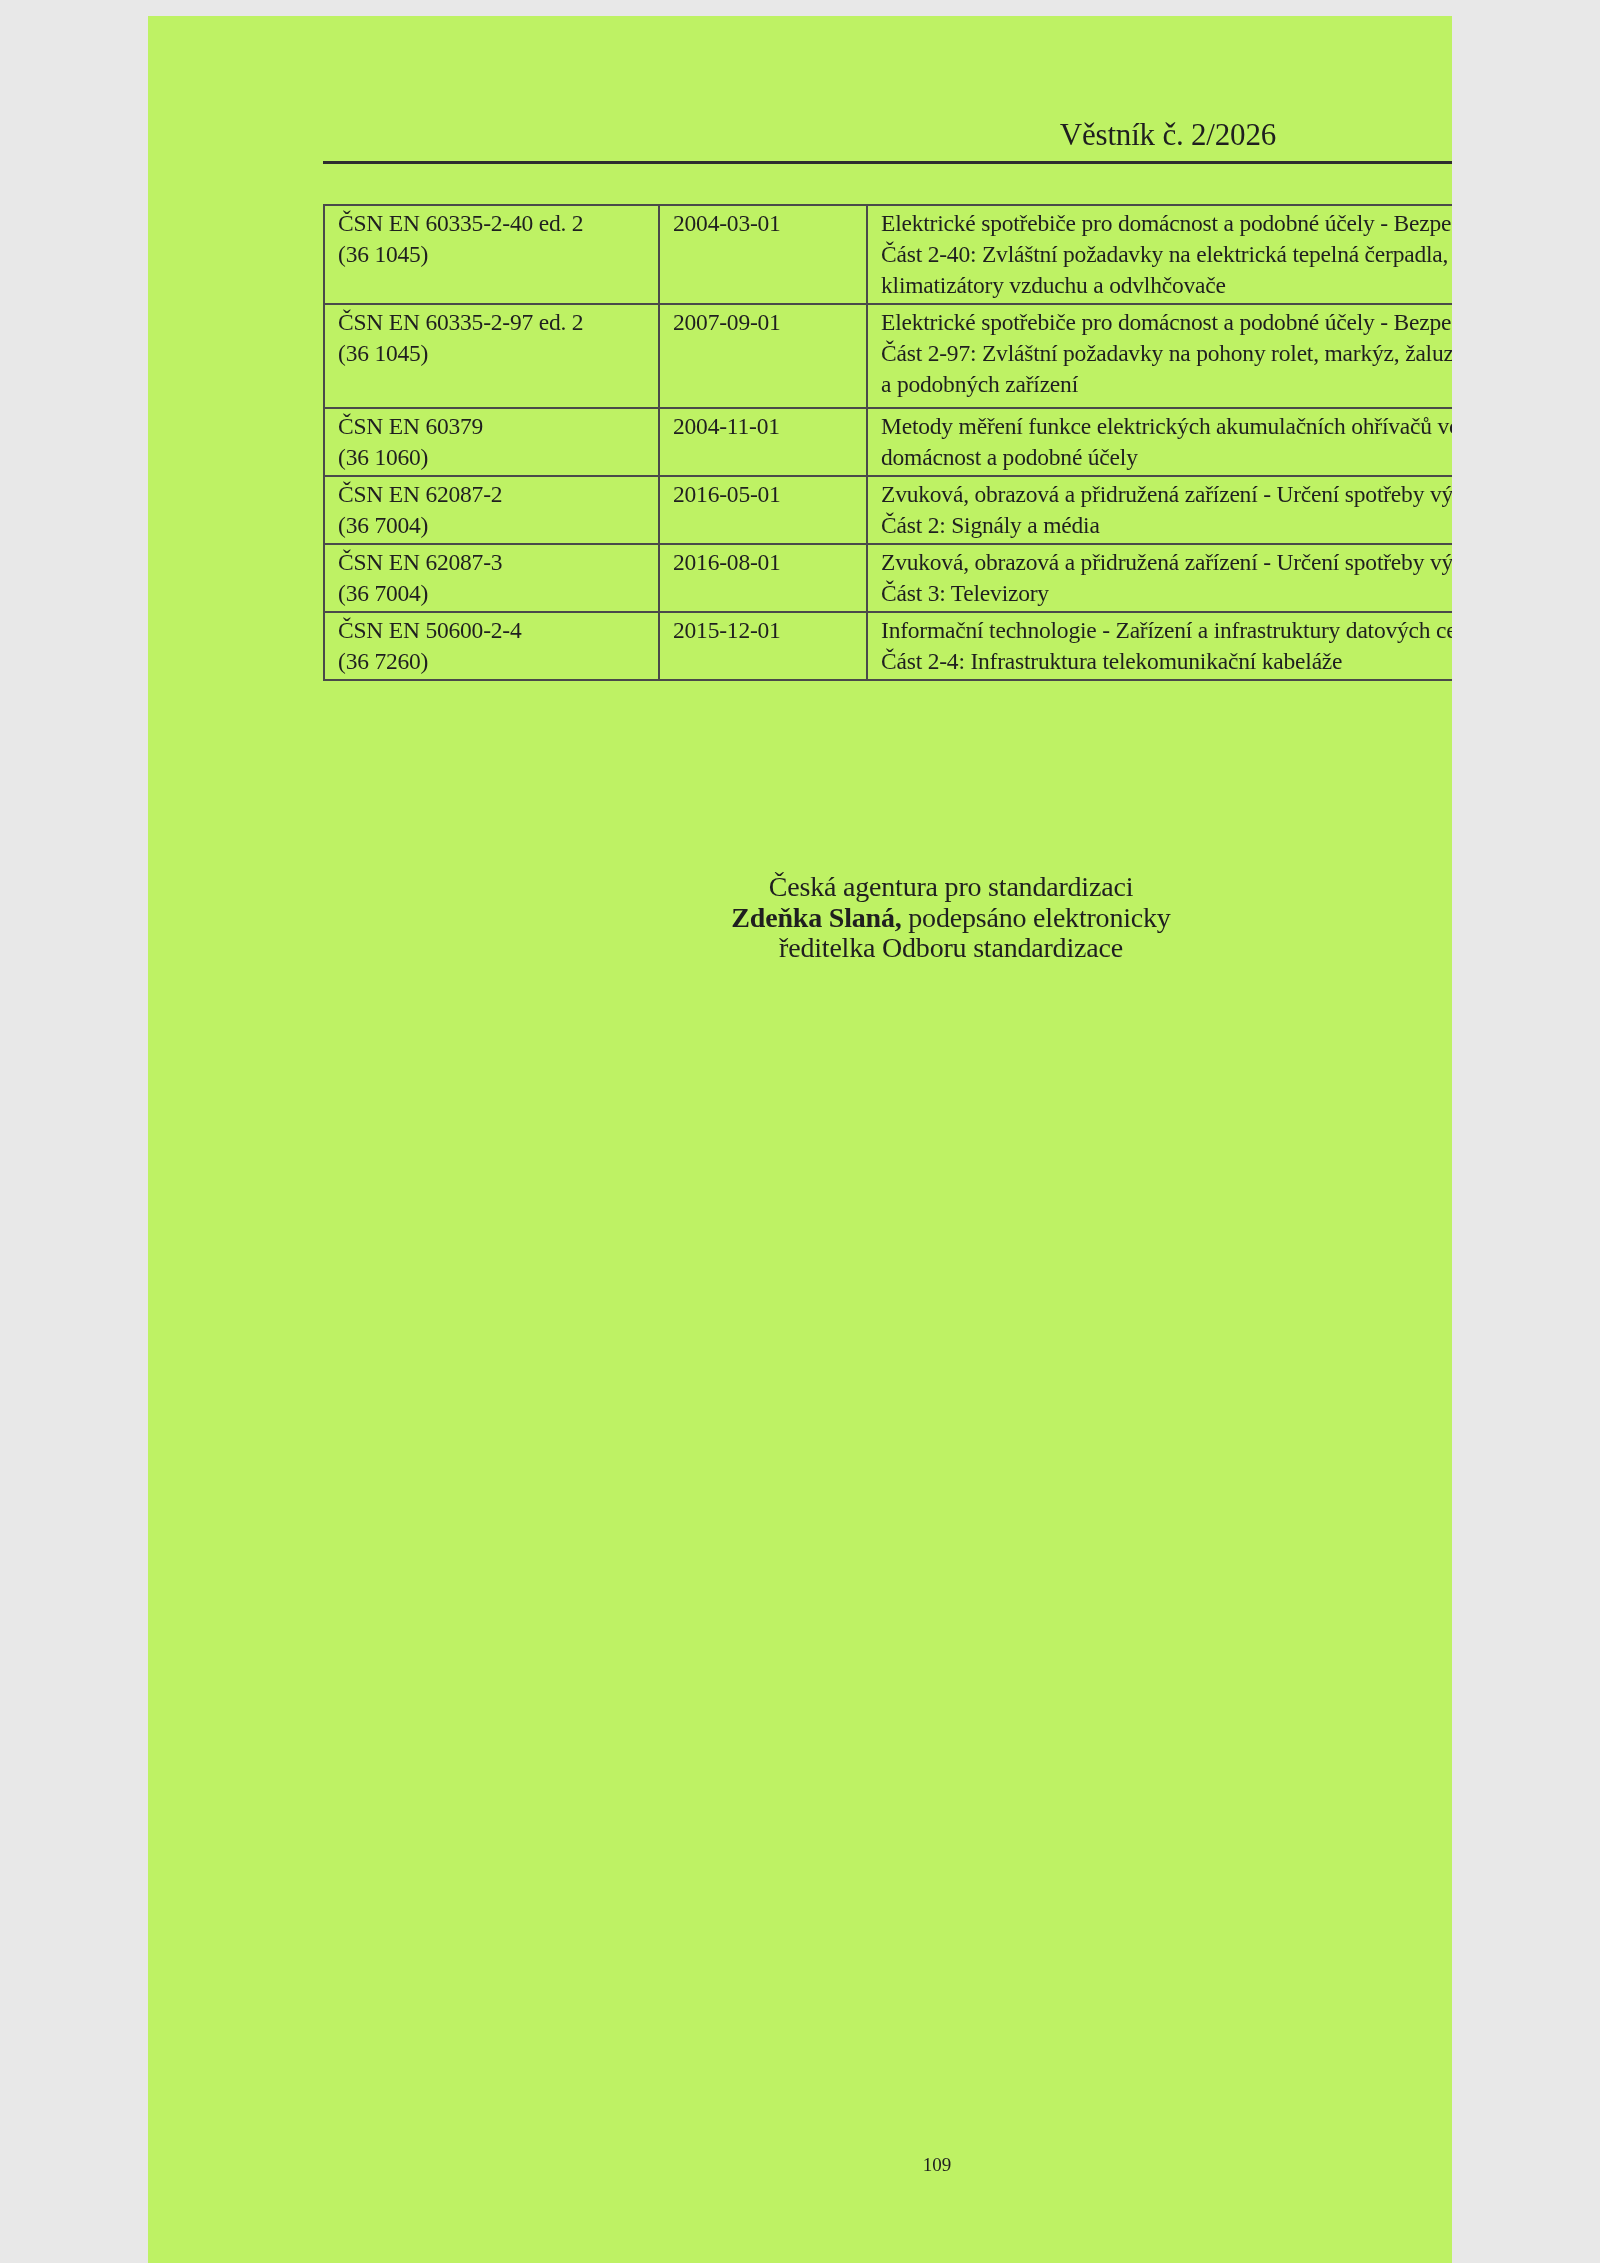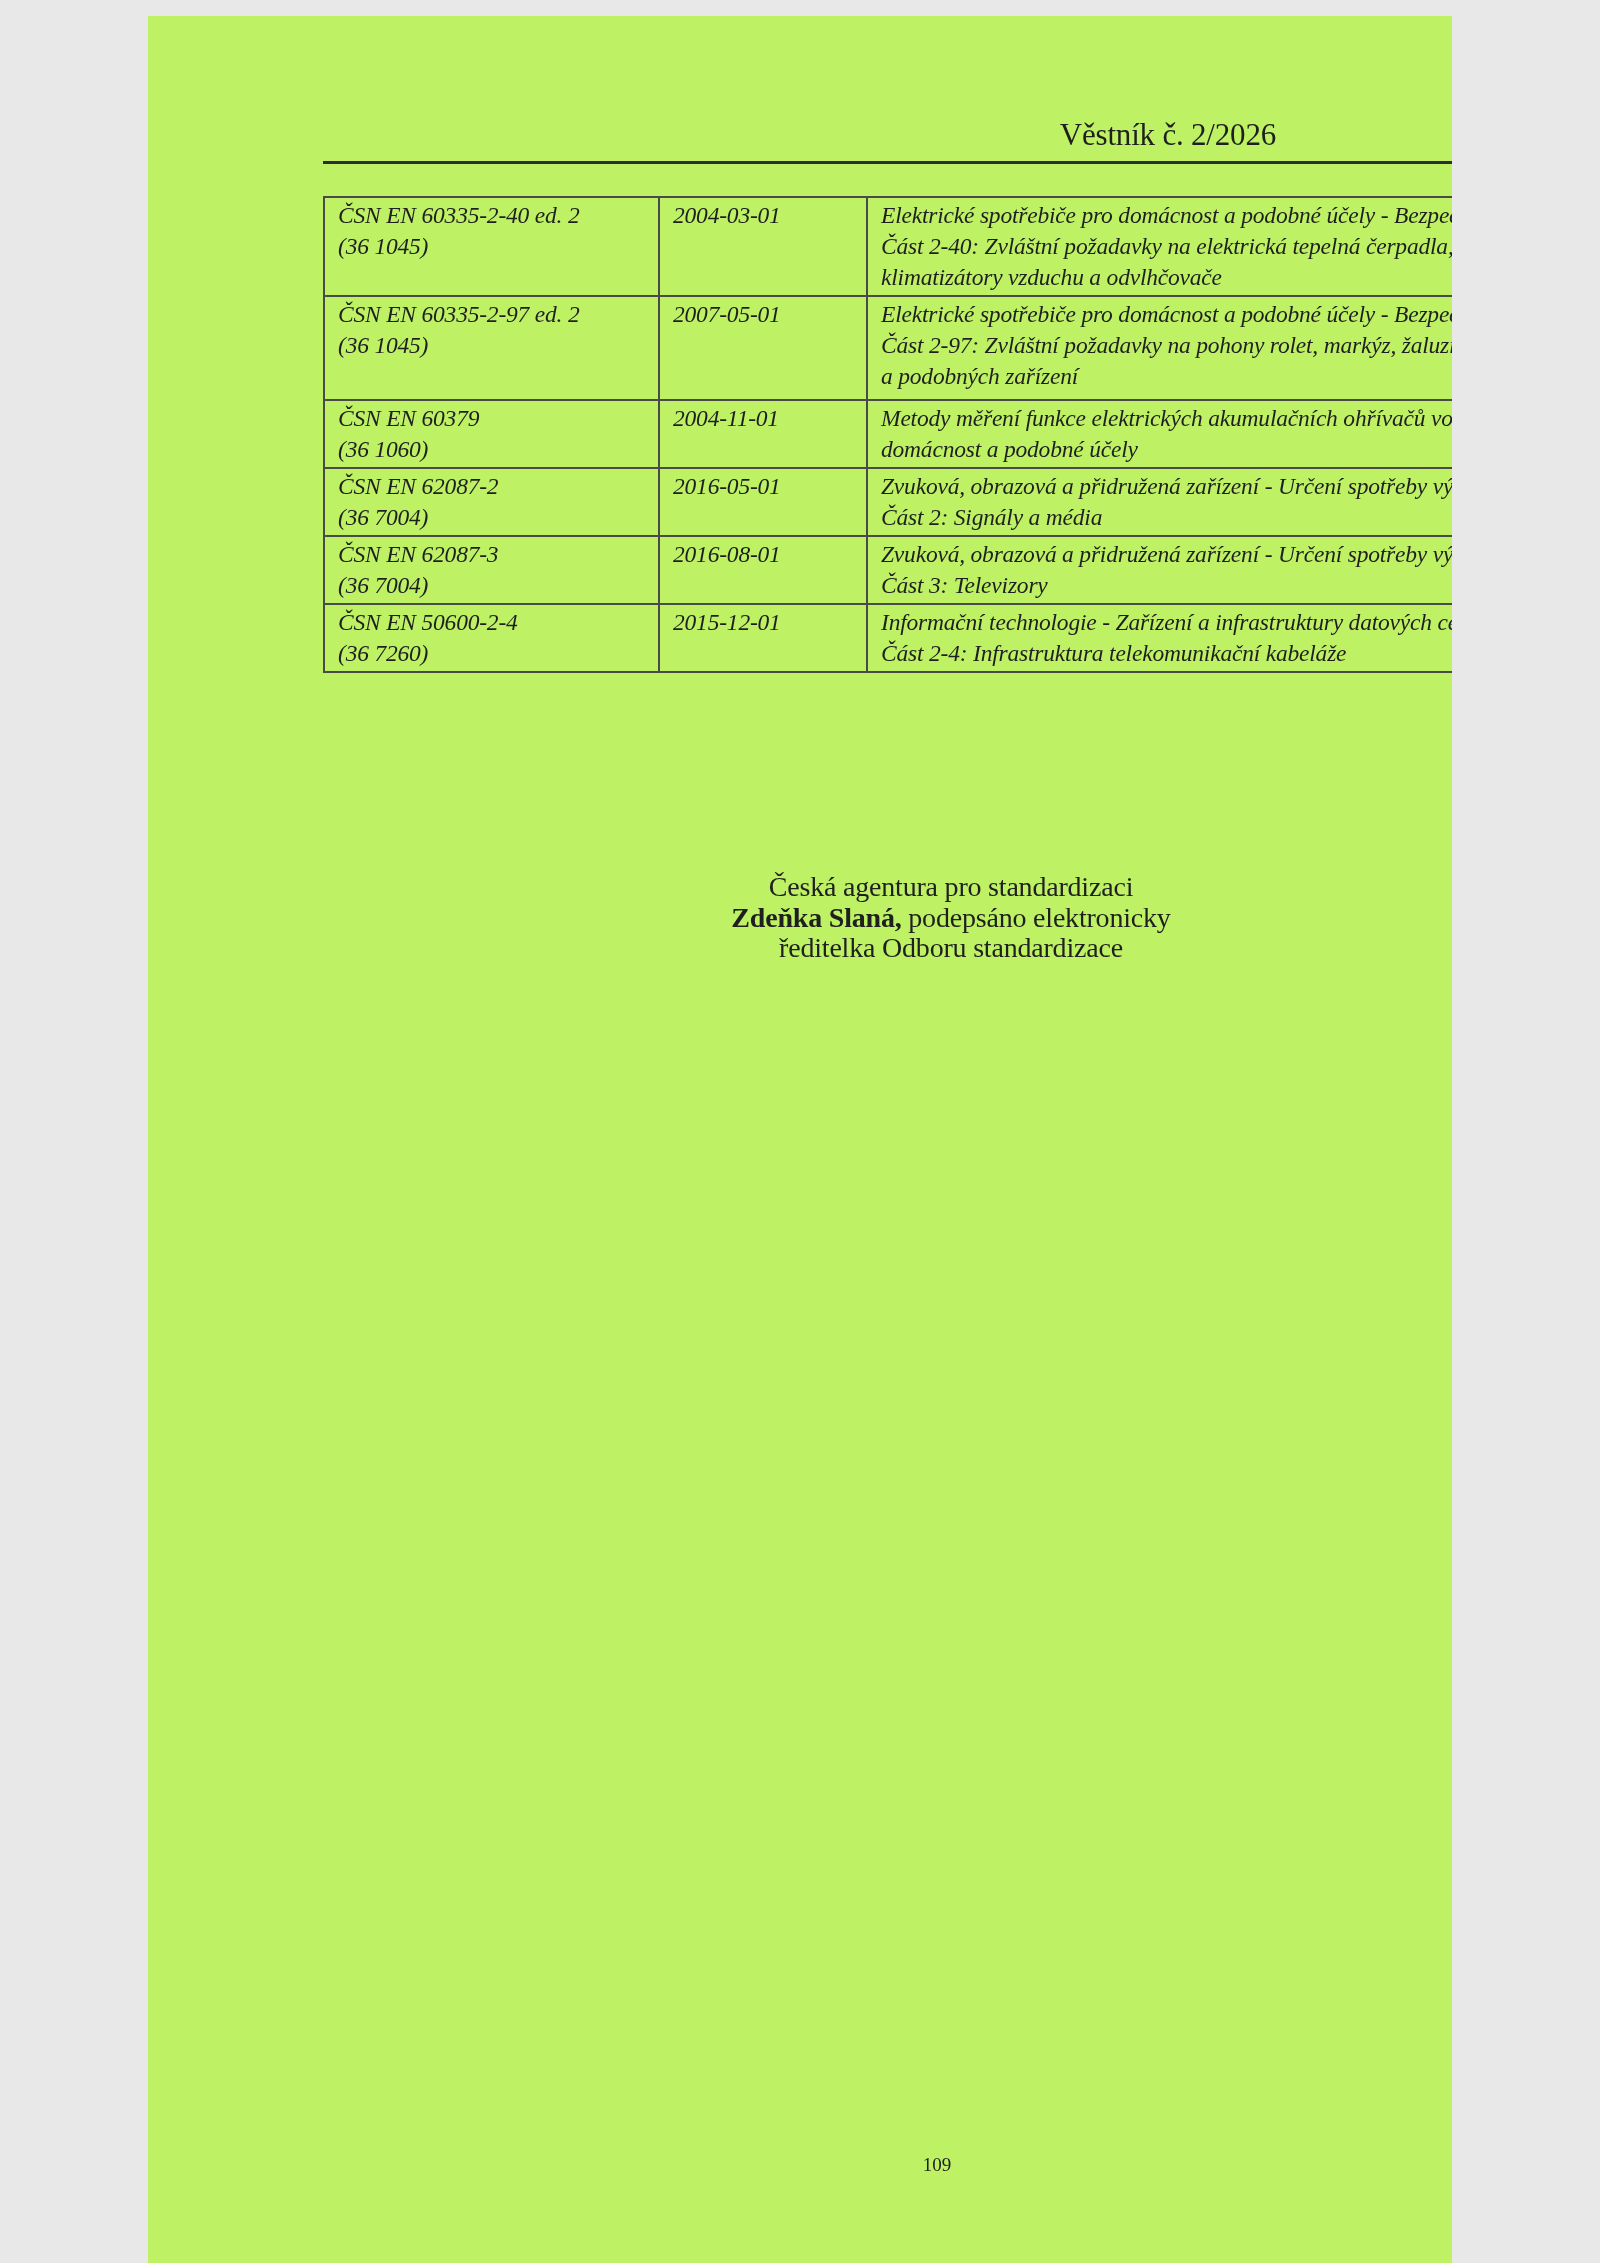--- a/index.html
+++ b/index.html
@@ -33,26 +33,25 @@
     top: 145px;
     left: 175px;
     width: 1249px;
     height: 3px;
     background: #2e2e2e;
   }
 
   
   table.standards {
     position: absolute;
-    top: 180px;
+    top: 188px;
     left: 175px;
     width: 1249px;
     border-collapse: collapse;
     table-layout: fixed;
-    font-style: italic;
   }
   table.standards td {
     border: 2px solid #4a4a4a;
     vertical-align: top;
     padding: 2px 12px 2px 13px;
     font-size: 23.5px;
     line-height: 31px;
     letter-spacing: -0.2px;
   }
   table.standards tr:nth-child(1) { height: 95px; }
@@ -114,21 +113,21 @@
         <td class="cell-date">2004-03-01</td>
         <td class="cell-title">Elektrické spotřebiče pro domácnost a podobné účely - Bezpečnost -
 Část 2-40: Zvláštní požadavky na elektrická tepelná čerpadla,
 klimatizátory vzduchu a odvlhčovače</td>
       </tr>
       <tr>
         <td class="cell-designation">
           <div>ČSN EN 60335-2-97 ed. 2</div>
           <div>(36 1045)</div>
         </td>
-        <td class="cell-date">2007-05-01</td>
+        <td class="cell-date">2007-09-01</td>
         <td class="cell-title">Elektrické spotřebiče pro domácnost a podobné účely - Bezpečnost -
 Část 2-97: Zvláštní požadavky na pohony rolet, markýz, žaluzií
 a podobných zařízení</td>
       </tr>
       <tr>
         <td class="cell-designation">
           <div>ČSN EN 60379</div>
           <div>(36 1060)</div>
         </td>
         <td class="cell-date">2004-11-01</td>

